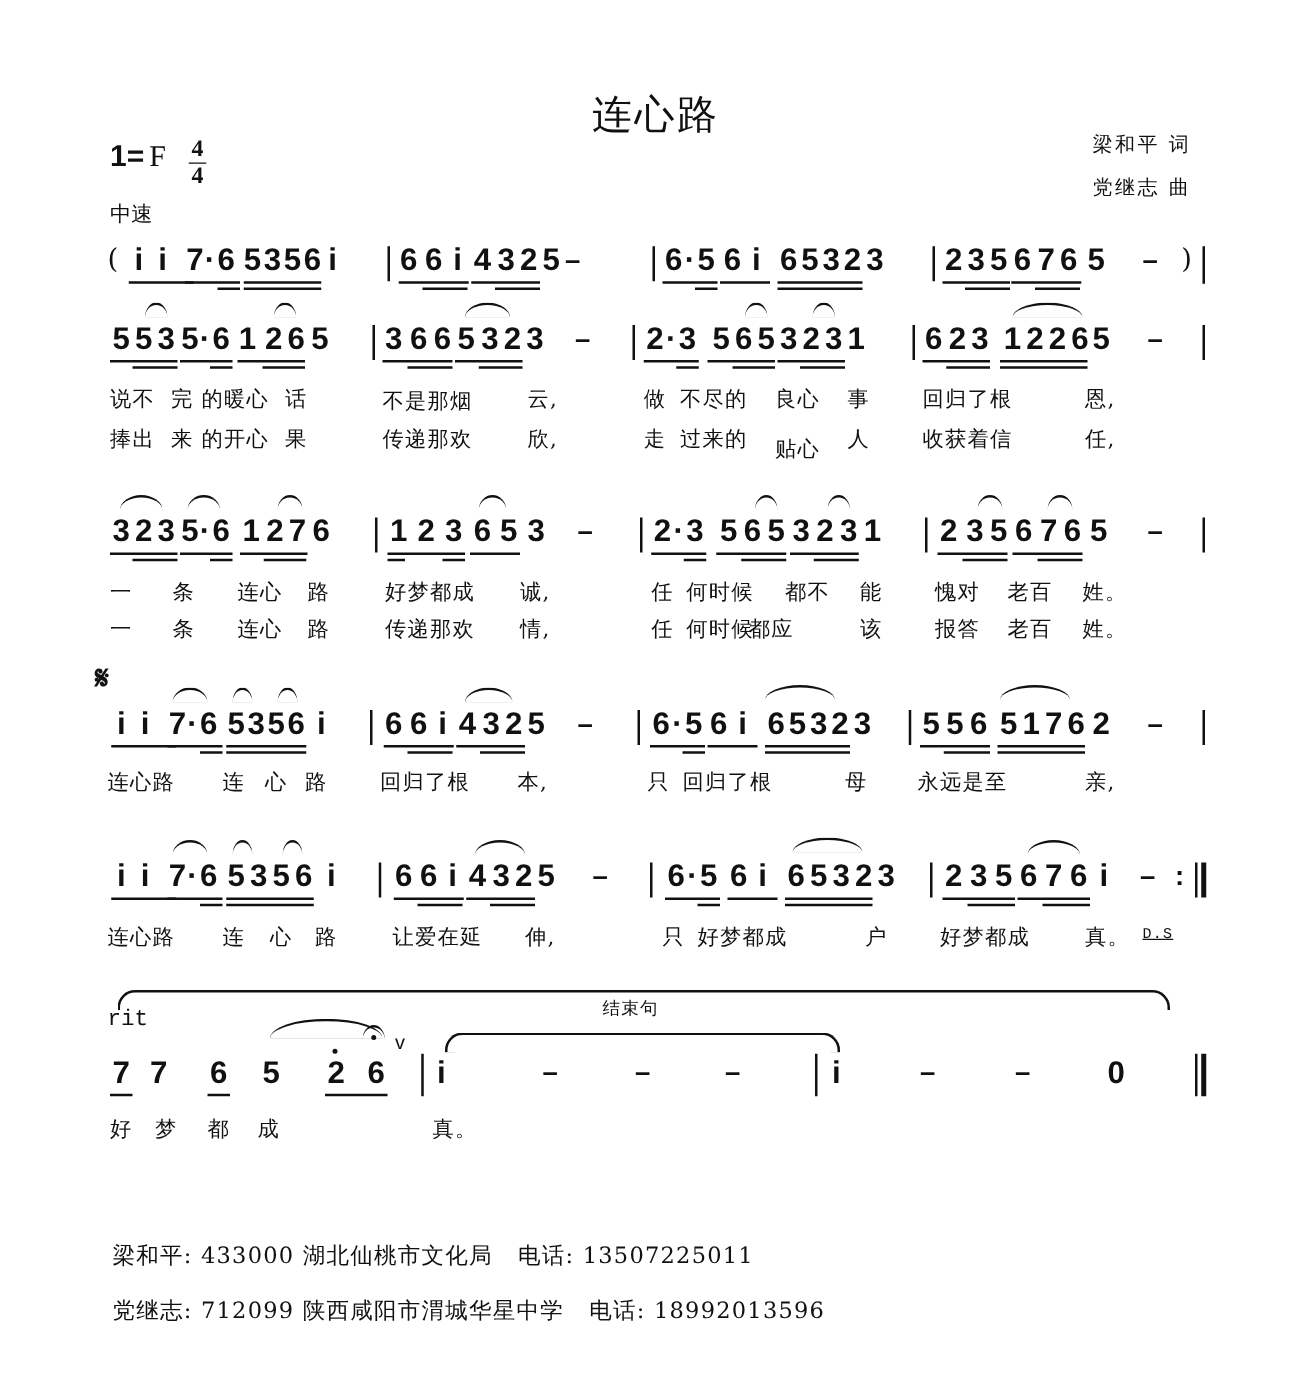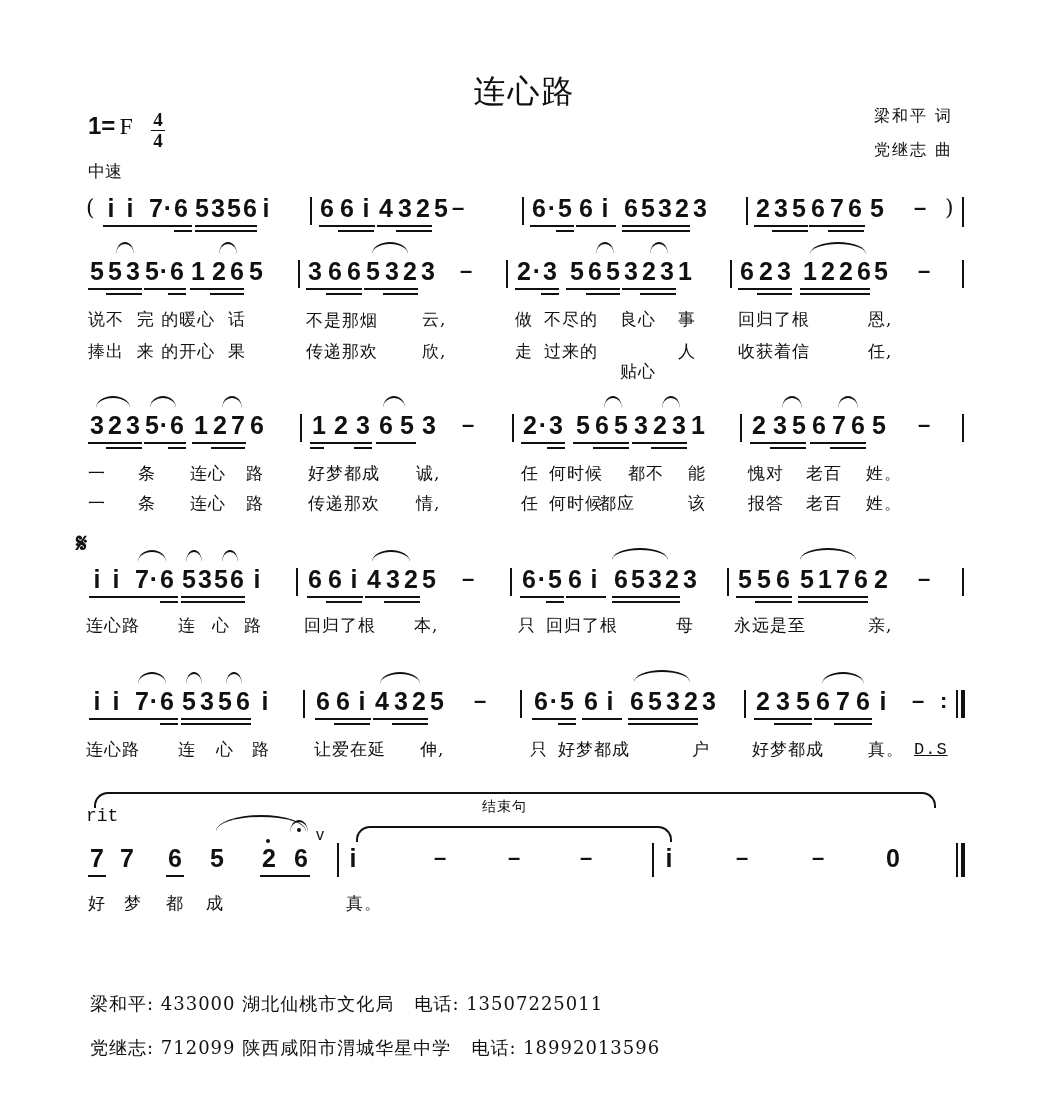--- a/index.html
+++ b/index.html
@@ -17,21 +17,21 @@
   .note { position:absolute; font-family:"Liberation Sans", sans-serif; font-weight:bold; font-size:25px; line-height:30px; text-align:center; width:18px; }
   .dash { position:absolute; font-family:"Liberation Sans", sans-serif; font-weight:bold; font-size:22px; }
   .lyric { position:absolute; font-size:17px; letter-spacing:1px; white-space:pre; }
   .ul { position:absolute; height:2px; background:#111; }
   .slur { position:absolute; border-top:2px solid #111; border-radius:50% 50% 0 0 / 100% 100% 0 0; height:10px; }
   .footer { left:90px; font-size:18px; white-space:pre; letter-spacing:1px; }
   .segno { left:76px; top:528px; font-size:26px; font-weight:bold; font-family:"DejaVu Sans", sans-serif; }
   .rit { left:86px; top:806px; font-family:"Liberation Mono", monospace; font-size:18px; }
   .bracket { position:absolute; border-top:2px solid #111; border-left:2px solid #111; border-right:2px solid #111; border-radius:14px 14px 0 0; height:14px; }
   .small { font-size:14px; }
-  .dsign { font-family:"Liberation Mono", monospace; font-size:17px;text-decoration:underline; }
+  .dsign { font-family:"Liberation Mono", monospace; font-size:12px;text-decoration:underline; }
 </style>
 </head>
 <body>
 
 <div class="abs title">连心路</div>
 <div class="abs key"><span>1=</span><span class="f">F</span></div>
 <div class="abs time"><span>4</span><span class="line"></span><span>4</span></div>
 <div class="abs tempo">中速</div>
 <div class="abs credit" style="top:106px">梁和平 词</div>
 <div class="abs credit" style="top:140px">党继志 曲</div>
@@ -181,21 +181,21 @@
 <div class="lyric" style="left:620px;top:308px">良心</div>
 <div class="lyric" style="left:678px;top:308px">事</div>
 <div class="lyric" style="left:738px;top:308px">回归了根</div>
 <div class="lyric" style="left:868px;top:308px">恩,</div>
 
 <div class="lyric" style="left:88px;top:340px"><span>捧出</span>  <span>来</span> <span>的开心</span>  <span>果</span></div>
 <div class="lyric" style="left:306px;top:340px">传递那欢</div>
 <div class="lyric" style="left:422px;top:340px">欣,</div>
 <div class="lyric" style="left:515px;top:340px">走</div>
 <div class="lyric" style="left:544px;top:340px">过来的</div>
-<div class="lyric" style="left:620px;top:360px">贴心</div>
+<div class="lyric" style="left:620px;top:348px">贴心</div>
 <div class="lyric" style="left:678px;top:340px">人</div>
 <div class="lyric" style="left:738px;top:340px">收获着信</div>
 <div class="lyric" style="left:868px;top:340px">任,</div>
 
 <div class="abs row" style="top:410px">
   <div class="slur" style="left:96px;top:-14px;width:34px"></div>
   <div class="slur" style="left:150px;top:-14px;width:26px"></div>
   <div class="slur" style="left:222px;top:-14px;width:20px"></div>
   <span class="note" style="left:88px">3</span>
   <span class="note" style="left:106px">2</span>

